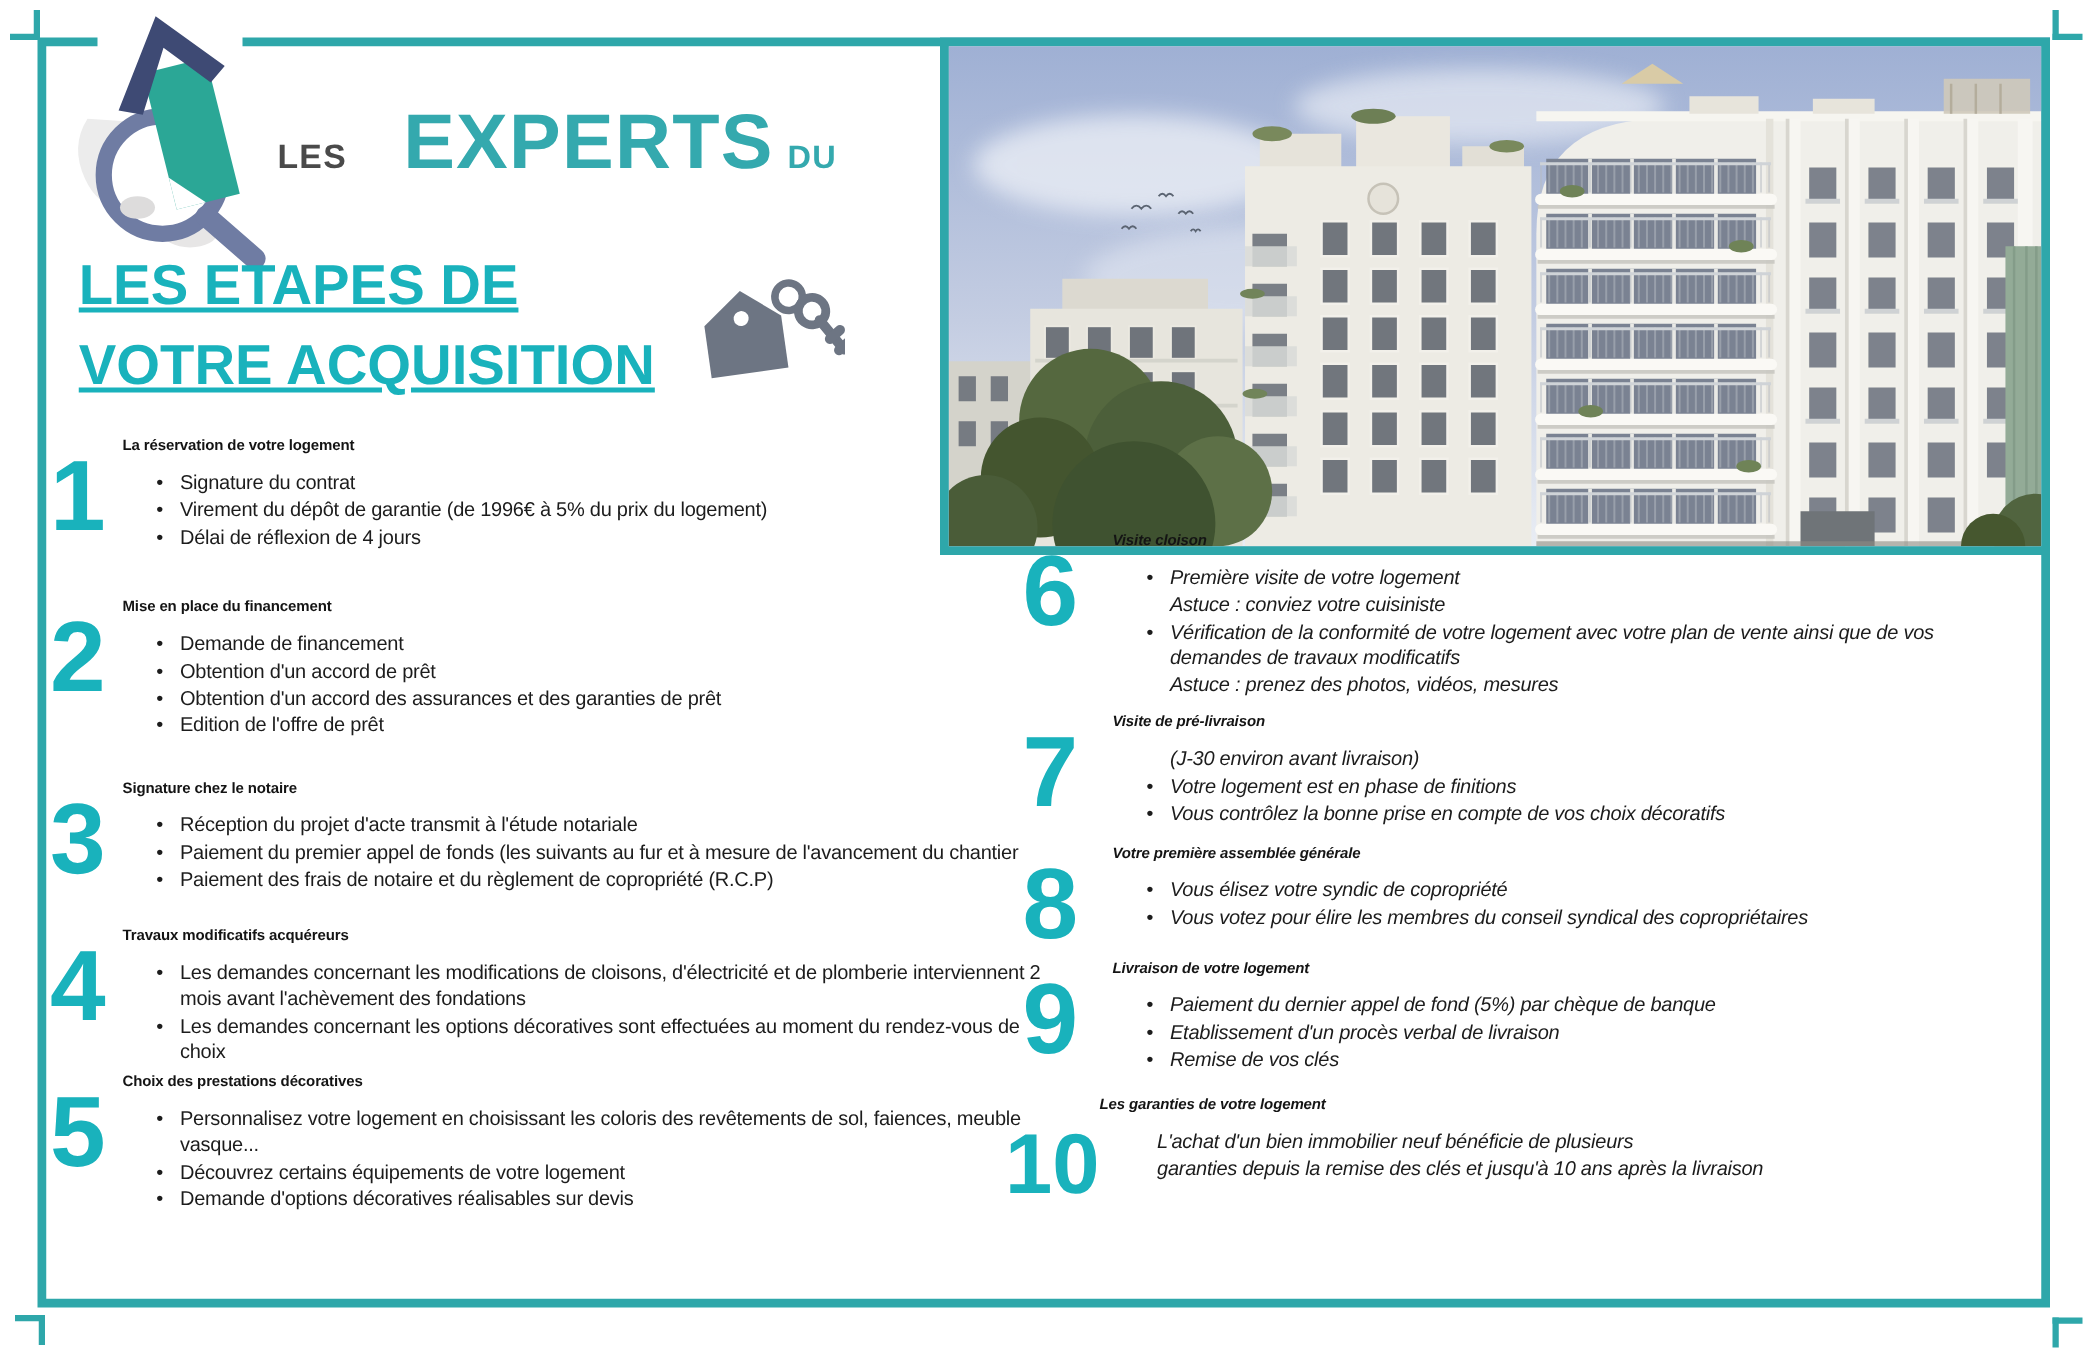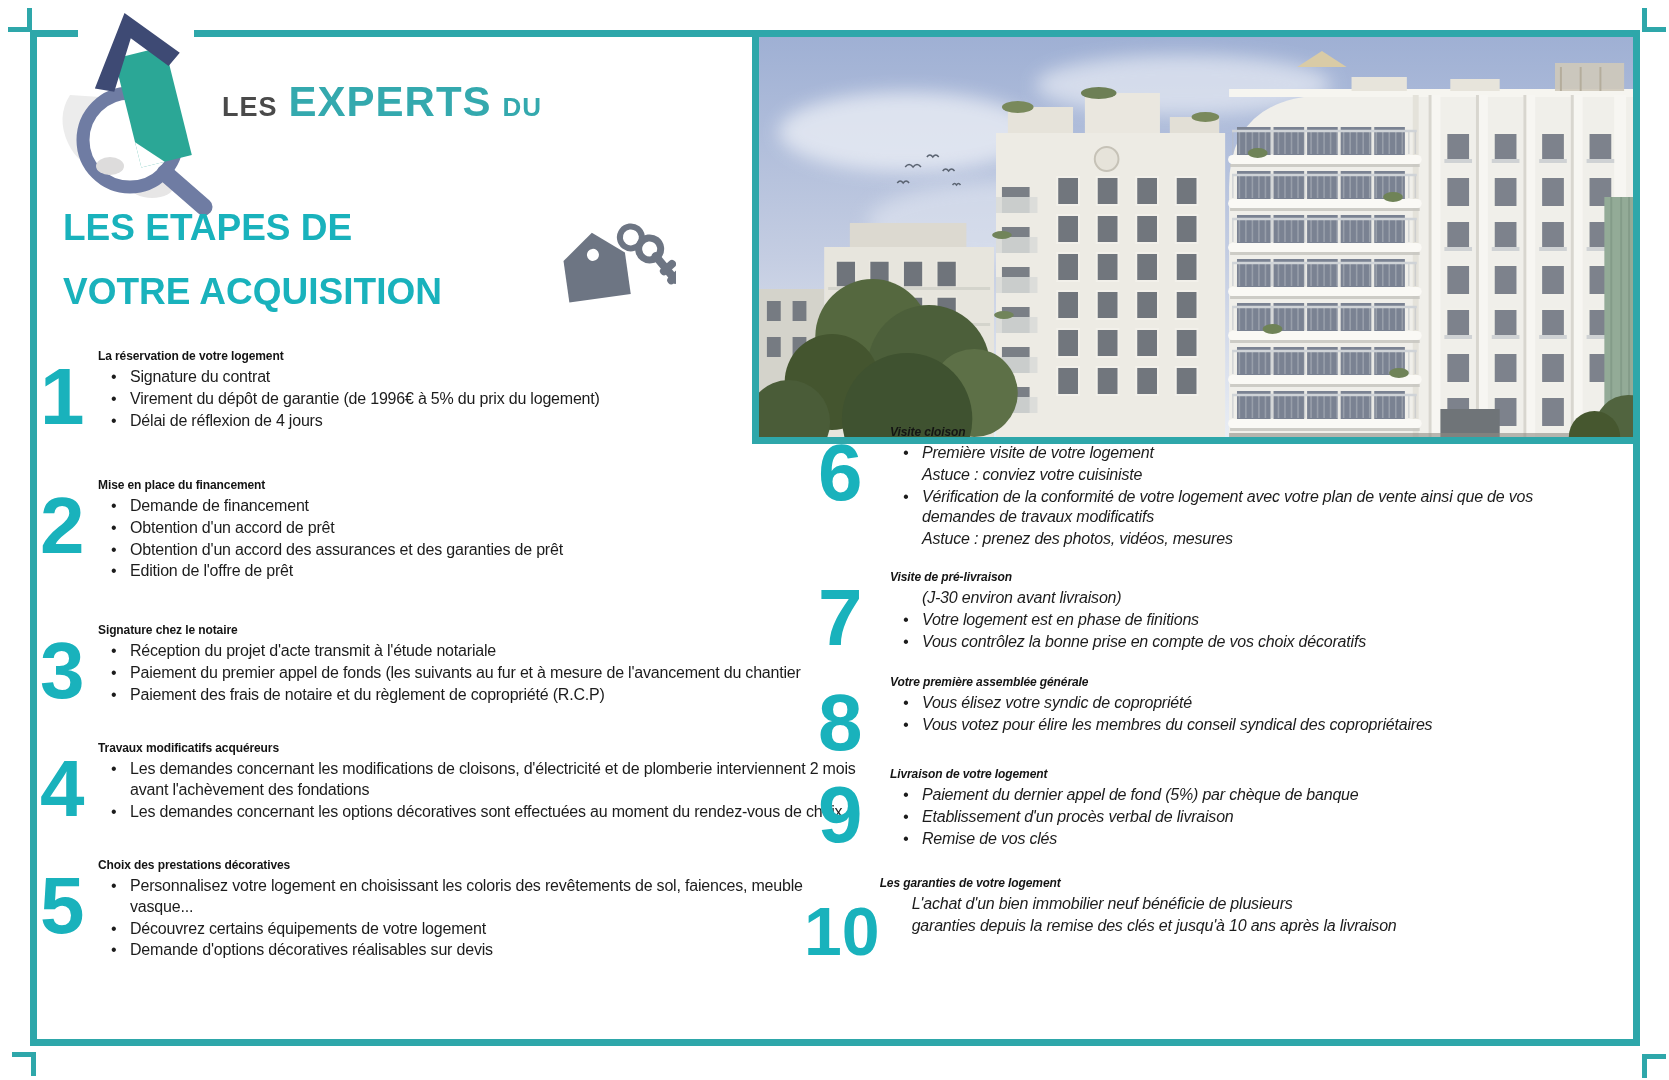--- a/index.html
+++ b/index.html
@@ -19,37 +19,37 @@
 
   
   .photo{position:absolute;left:752px;top:30px;width:888px;height:414px;
          border:7px solid var(--border);box-sizing:border-box;overflow:hidden;background:#c6cfe3;}
   .photo svg{display:block;width:100%;height:100%;}
 
   
   .logo-graphic{position:absolute;left:52px;top:0px;width:168px;height:218px;}
   .logo-text{position:absolute;left:222px;top:78px;height:58px;display:flex;align-items:baseline;gap:11px;white-space:nowrap;}
   .logo-text .w-les{font-size:27px;font-weight:700;color:var(--logoles);letter-spacing:1px;}
-  .logo-text .w-experts{font-size:42px;font-weight:700;color:var(--logoteal);letter-spacing:1px;}
+  .logo-text .w-experts{font-size:62px;font-weight:700;color:var(--logoteal);letter-spacing:1px;margin-left:34px;}
   .logo-text .w-du{font-size:26px;font-weight:700;color:var(--logoteal);letter-spacing:1px;text-align:right;}
   .logo-text .w-neuf{font-size:50px;font-weight:700;color:var(--navy);letter-spacing:1px;}
 
   
   .title{position:absolute;left:63px;top:196px;width:580px;
-         font-size:37px;line-height:64px;font-weight:700;color:var(--accent);}
+         font-size:45px;line-height:64px;font-weight:700;color:var(--accent);text-decoration:underline;}
   .keys-icon{position:absolute;left:552px;top:212px;width:124px;height:98px;}
 
   
   .step{position:absolute;display:flex;}
   .step .num{flex:0 0 58px;font-size:80px;line-height:0.9;font-weight:700;color:var(--accent);margin-top:12px;}
   .step .body{width:760px;}
   .col-right .step .num{flex-basis:72px;}
   .col-right .step .body{width:700px;font-style:italic;}
   .step .heading{font-size:12px;font-weight:700;color:#141414;margin-bottom:4px;letter-spacing:-0.1px;}
-  .items{list-style:none;margin:0;padding:0;font-size:16px;line-height:1.3;letter-spacing:-0.2px;color:#1c1c1c;}
+  .items{list-style:none;margin:14px;padding:0;font-size:16px;line-height:1.3;letter-spacing:-0.2px;color:#1c1c1c;}
   .it{position:relative;padding-left:32px;margin:0 0 1px 0;}
   .it.b::before{content:"•";position:absolute;left:13px;top:0;color:#1c1c1c;}
 
   .s1{left:40px;top:349px;}
   .s2{left:40px;top:478px;}
   .s3{left:40px;top:623px;}
   .s4{left:40px;top:741px;}
   .s5{left:40px;top:858px;}
   .s6{left:818px;top:425px;}
   .s7{left:818px;top:570px;}

